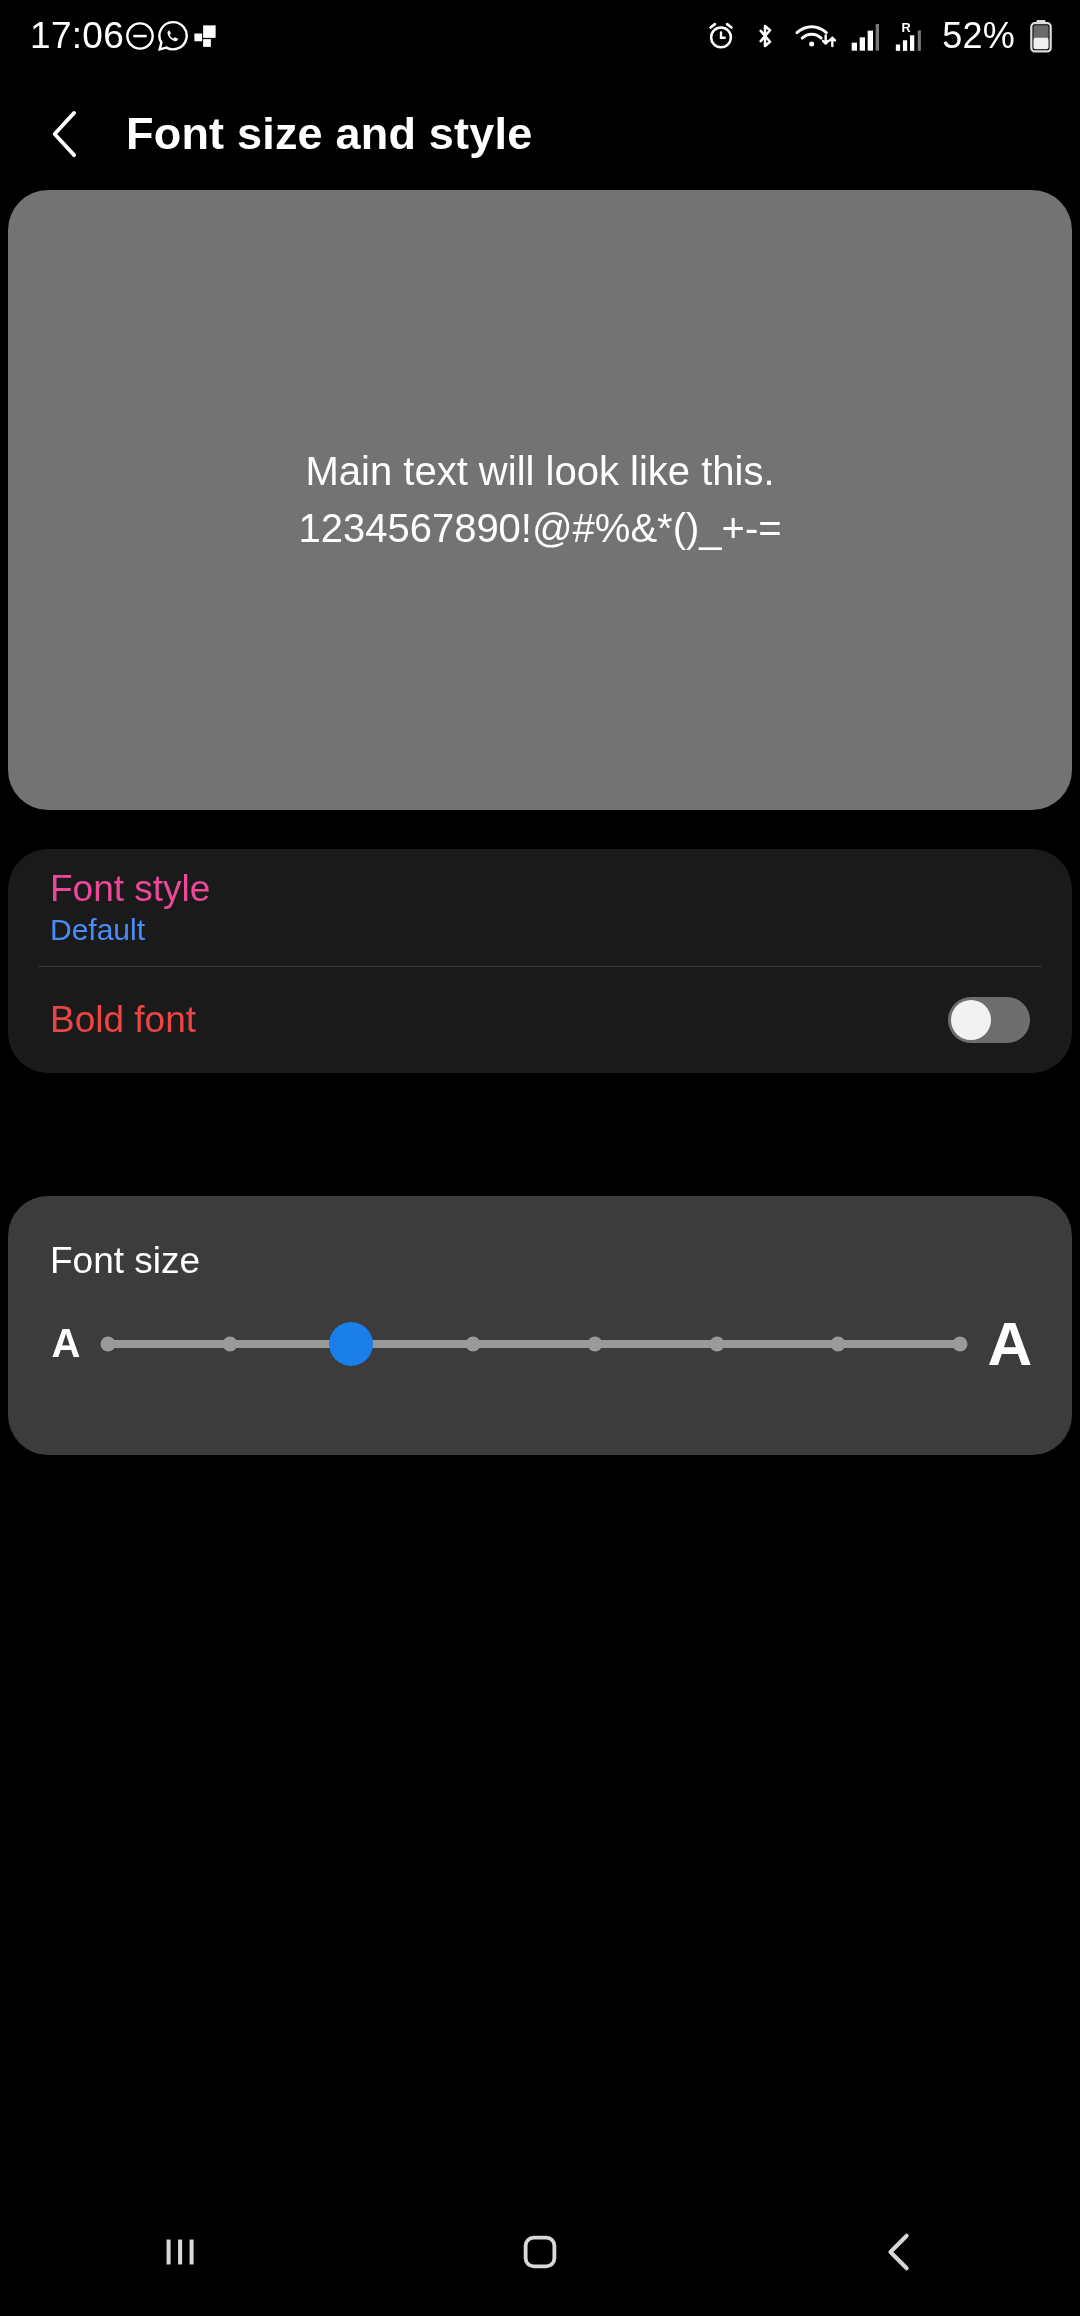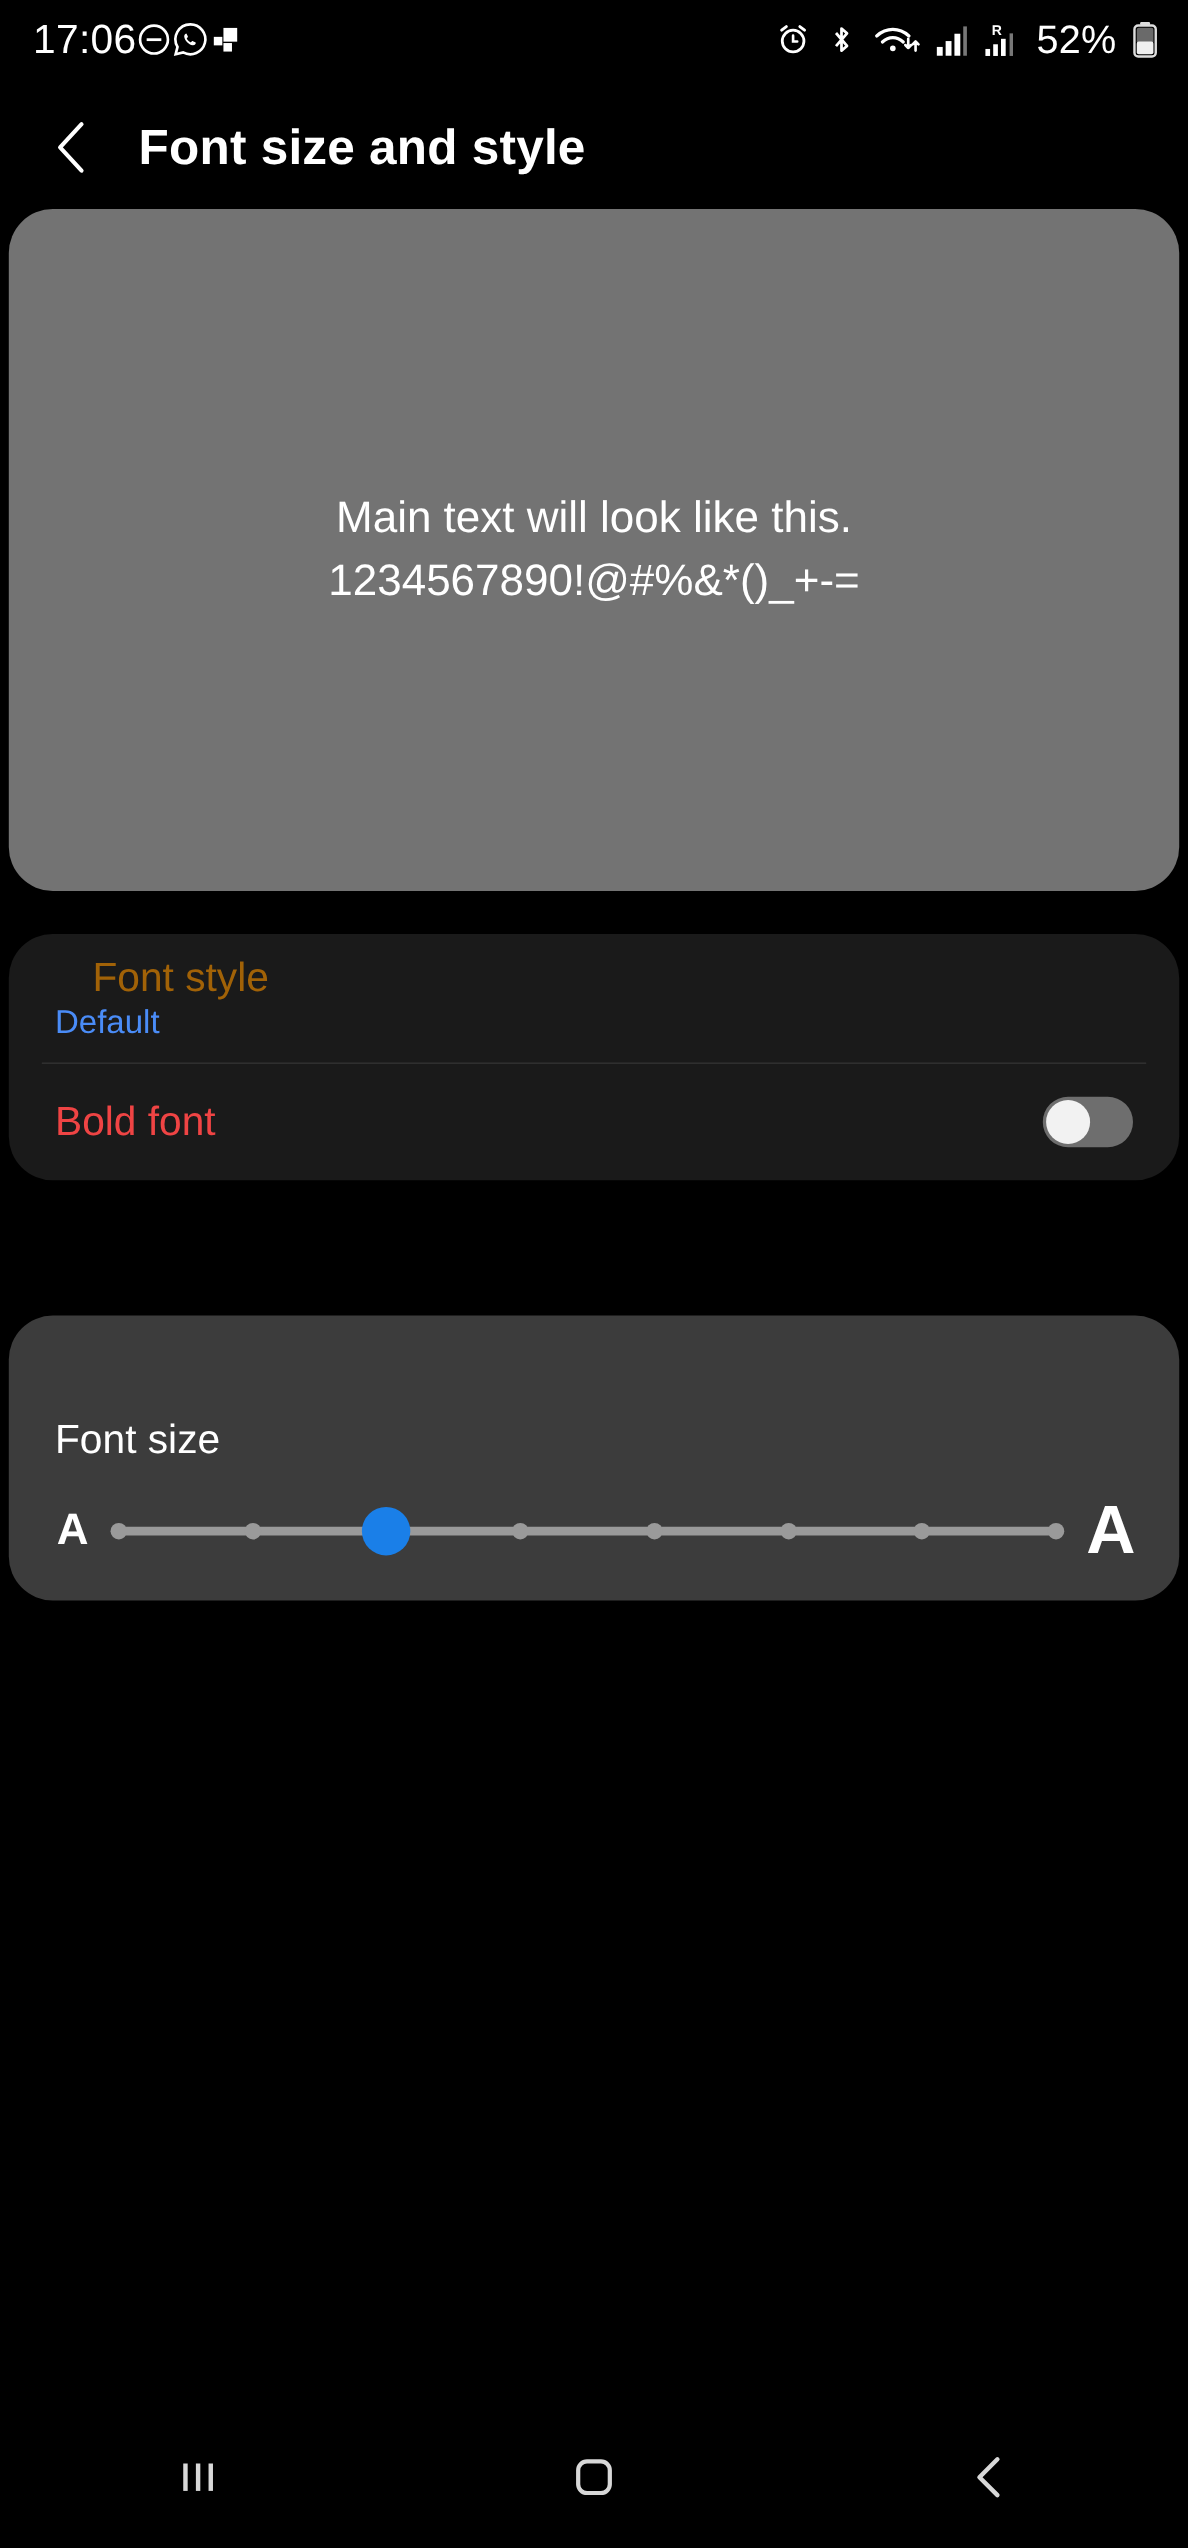--- a/index.html
+++ b/index.html
@@ -38,21 +38,21 @@
     top:190px; height:620px; background:#1a1a1a;
     display:flex; align-items:center; justify-content:center;
   }
   #preview-text { text-align:center; color:#fff; font-size:40px; line-height:1.42; }
 
   #style-card { top:849px; height:224px; background:#1a1a1a; }
   #font-style-row {
     height:117px; padding:0 42px; display:flex; flex-direction:column;
     justify-content:center; gap:3px;
   }
-  #font-style-label { color:#a16207; font-size:37px;margin-left:34px; }
+  #font-style-label { color:#ec4899; font-size:37px; }
   #font-style-value { font-size:30px; }
   #card-divider { height:1px; background:#3a3a3a; margin:0 30px; }
   #bold-font-row {
     height:106px; padding:0 42px 0 42px; display:flex;
     align-items:center; justify-content:space-between;
   }
   #bold-font-label { color:#ef4444; font-size:37px; }
 
   
   #bold-font-toggle {
@@ -60,21 +60,21 @@
     position:relative; flex:none;
   }
   #bold-font-toggle .knob {
     position:absolute; top:3px; left:3px; width:40px; height:40px;
     border-radius:50%; background:#f2f2f2;
   }
 
   
   #size-card { top:1196px; height:259px; background:#3c3c3c; }
   #font-size-label {
-    color:#fff; font-size:37px; padding:44px 0 0 42px;margin-top:48px;
+    color:#fff; font-size:37px; padding:44px 0 0 42px;
   }
   #slider-row {
     display:flex; align-items:center; padding:26px 34px 0 38px; gap:22px;
   }
   #size-small-a { color:#fff; font-size:40px; font-weight:bold; flex:none; width:40px; text-align:center; }
   #size-large-a { color:#fff; font-size:62px; font-weight:bold; flex:none; width:56px; text-align:center; }
   #font-size-slider { position:relative; flex:1; height:44px; }
   #slider-track {
     position:absolute; top:50%; left:0; right:0; height:8px;
     transform:translateY(-50%); background:#9a9a9a; border-radius:4px;

